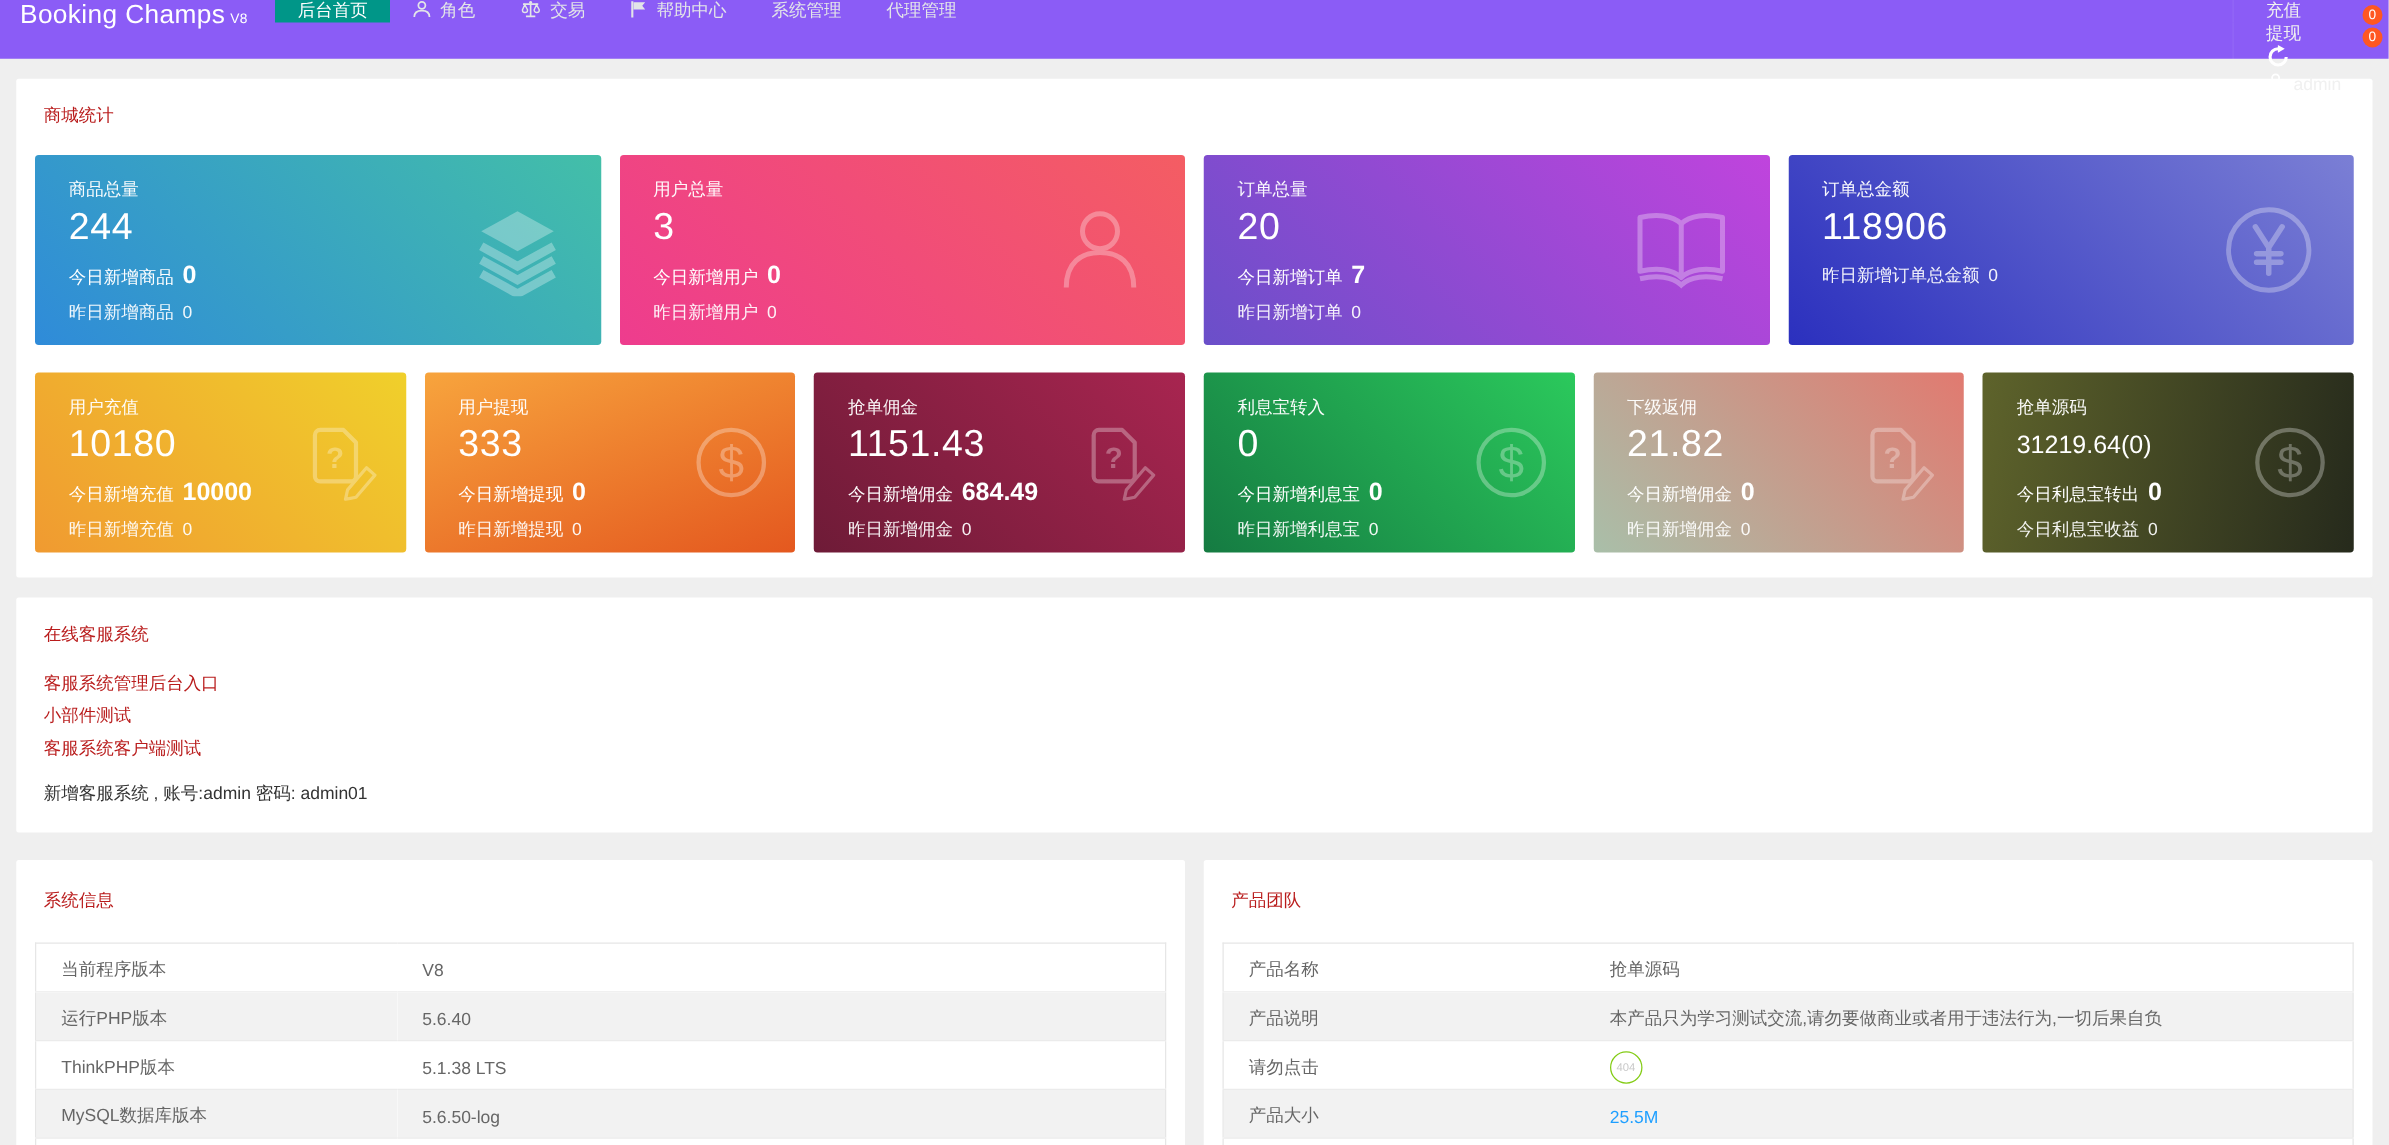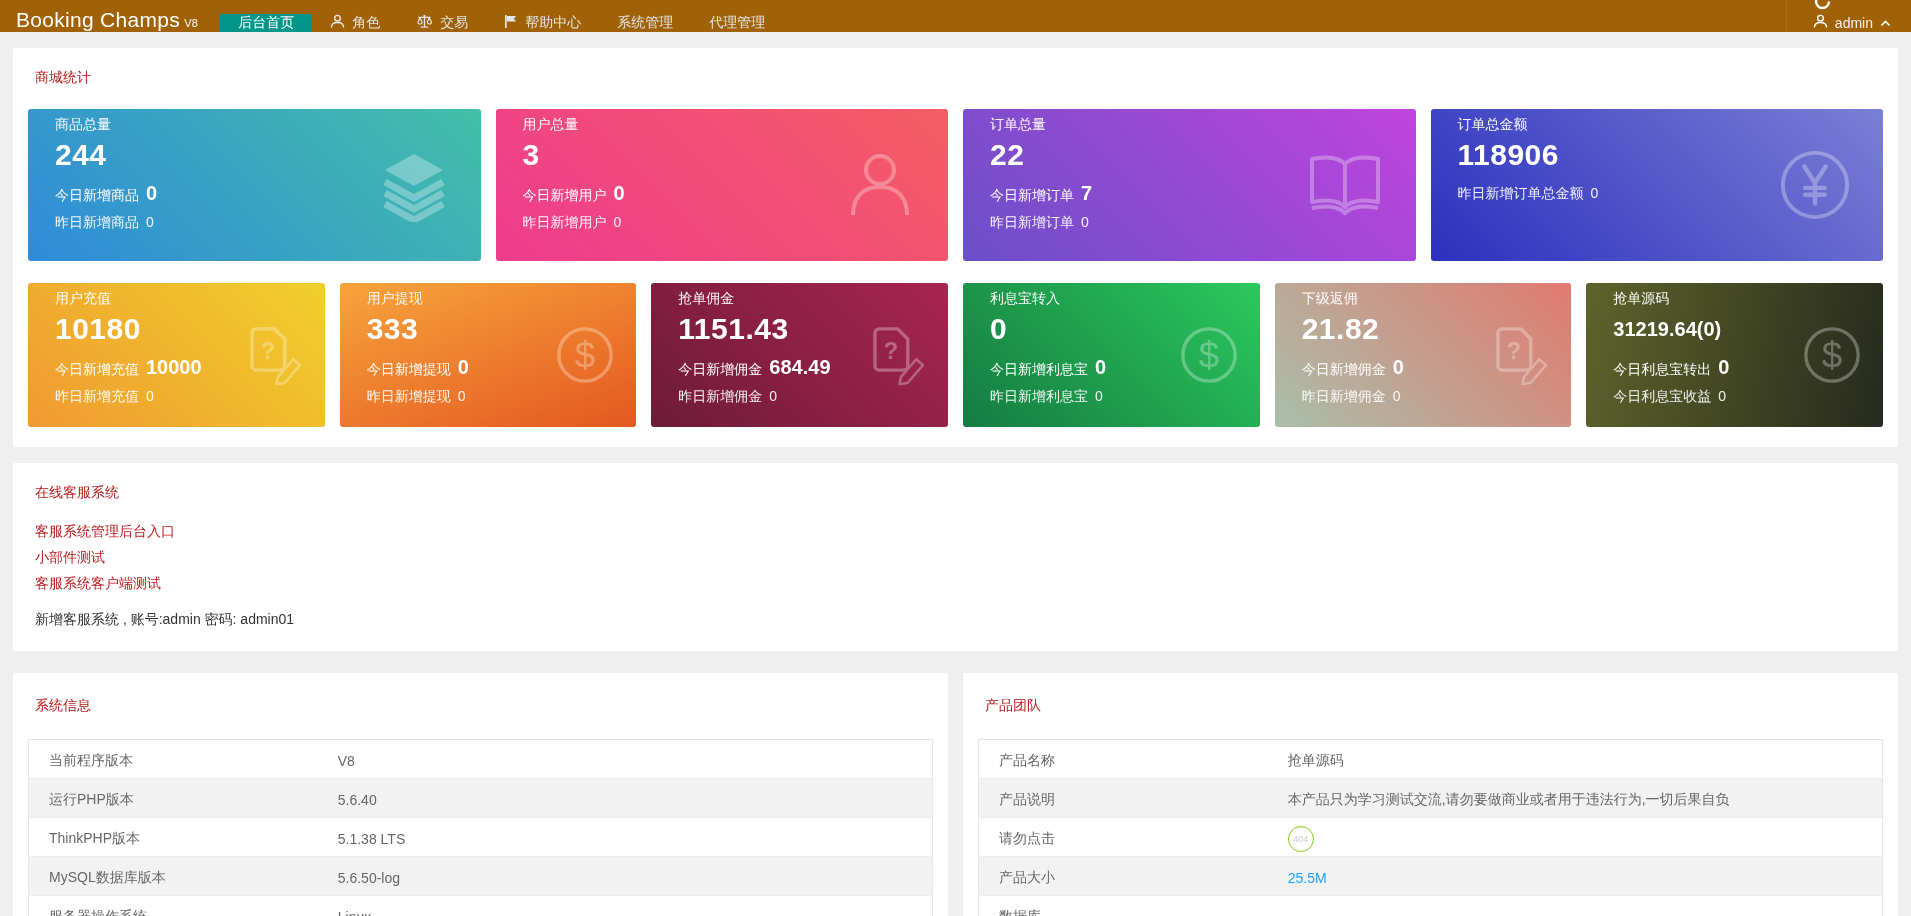--- a/index.html
+++ b/index.html
@@ -3,43 +3,43 @@
 <meta charset="utf-8">
 <style>
   * { box-sizing: border-box; }
   html,body { margin:0; padding:0; }
   body {
     width:1911px; height:916px; overflow:hidden;
     background:#EFEFEF;
     font-family:"Liberation Sans","DejaVu Sans",sans-serif;
   }
   
-  .navbar { height:32px; background:#a16207; display:flex; align-items:flex-end; color:#fff; }
+  .navbar { height:47px; background:#8b5cf6; display:flex; align-items:flex-start; color:#fff; }
   .logo { display:flex; align-items:center; padding:0 22px 0 16px; font-size:21px; letter-spacing:.3px; cursor:pointer; white-space:nowrap; }
   .logo sup { font-size:11px; margin-left:4px; align-self:flex-start; margin-top:9px; }
   .nav-menu { display:flex; align-items:stretch; }
   .nav-item { display:flex; align-items:center; gap:7px; padding:0 18px; font-size:14px; color:#e3e5e8; cursor:pointer; white-space:nowrap; }
   .nav-item.active { background:#009688; color:#fff; }
   .nav-item svg { flex:0 0 auto; }
   .nav-right { margin-left:auto; display:flex; align-items:stretch;flex-direction:column; }
   .nav-action { position:relative; display:flex; align-items:center; gap:7px; padding:0 26px; font-size:14px; color:#f0f0f0; cursor:pointer; border-left:1px solid rgba(255,255,255,.07); }
   .nav-action:last-child { padding-right:20px; }
   .badge { position:absolute; top:4px; right:5px; background:#FF5722; color:#fff; font-size:11px; font-style:normal; height:16px; line-height:16px; min-width:8px; padding:0 5px; border-radius:9px; text-align:center; }
   
   .panel { background:#fff; margin:0 13px; border-radius:2px; }
   .panel-title { font-size:14px; color:#b91c1c; margin:6px 0 0 7px; font-weight:normal; }
   #stats-panel { margin-top:16px; padding:15px 15px 20px; }
   #service-panel { margin-top:16px; padding:15px 15px 22px; }
   
   .cards { display:flex; gap:15px; margin-top:22px; }
-  .card { flex:1; position:relative; color:#fff; border-radius:3px; padding:7px 0 0 27px; overflow:visible; }
+  .card { flex:1; position:relative; color:#fff; border-radius:3px; padding:19px 0 0 27px; overflow:visible; }
   .row1 .card { height:152px; }
   .row2 .card { height:144px; }
   .c-title { font-size:14px; opacity:.97; }
-  .c-big { font-size:30px; font-weight:bold; height:42px; display:flex; align-items:center; letter-spacing:.5px; }
+  .c-big { font-size:30px; font-weight:normal; height:42px; display:flex; align-items:center; letter-spacing:.5px; }
   .card.small-big .c-big { font-size:20px; letter-spacing:0; }
   .c-line { font-size:14px; margin-top:6px; display:flex; align-items:baseline; gap:7px; }
   .c-line b { font-size:20px; }
   .c-line.dim { opacity:.93; margin-top:9px; }
   .c-icon { position:absolute; right:30px; top:50%; transform:translateY(-50%); color:#fff; opacity:.3; line-height:0; }
   .row2 .c-icon { right:20px; }
   
   .links { margin:16px 0 0 7px; }
   .link { display:block; font-size:14px; color:#b91c1c; line-height:26px; text-decoration:none; cursor:pointer; }
   .note { margin:15px 0 0 7px; font-size:14px; color:#333; }
@@ -162,21 +162,21 @@
           </div>
         <span class="c-icon">
           <svg width="76" height="76" viewBox="0 0 76 76">
               <circle cx="38" cy="23" r="14" fill="none" stroke="currentColor" stroke-width="4"></circle>
               <path d="M11 68 C11 48 23 40 38 40 C53 40 65 48 65 68" fill="none" stroke="currentColor" stroke-width="4"></path>
             </svg>
         </span>
       </div>
       <div class="card" style="background: linear-gradient(45deg, rgb(106, 79, 201), rgb(192, 68, 221));">
         <div class="c-title">订单总量</div>
-        <div class="c-big">22</div>
+        <div class="c-big">20</div>
         <div class="c-line">
             <span>今日新增订单</span>
             <b>7</b>
           </div>
         <div class="c-line dim">
             <span>昨日新增订单</span>
             <span>0</span>
           </div>
         <span class="c-icon">
           <svg width="82" height="70" viewBox="0 0 82 70">

